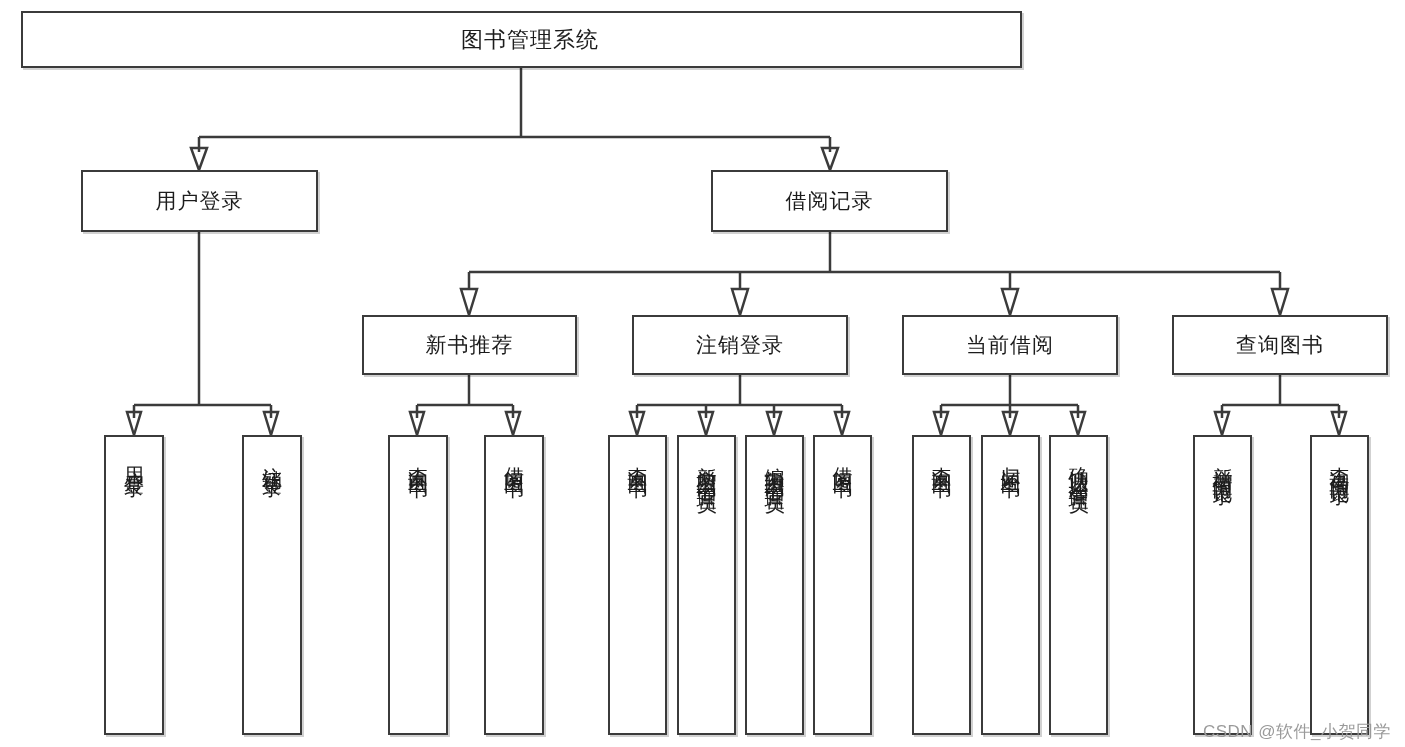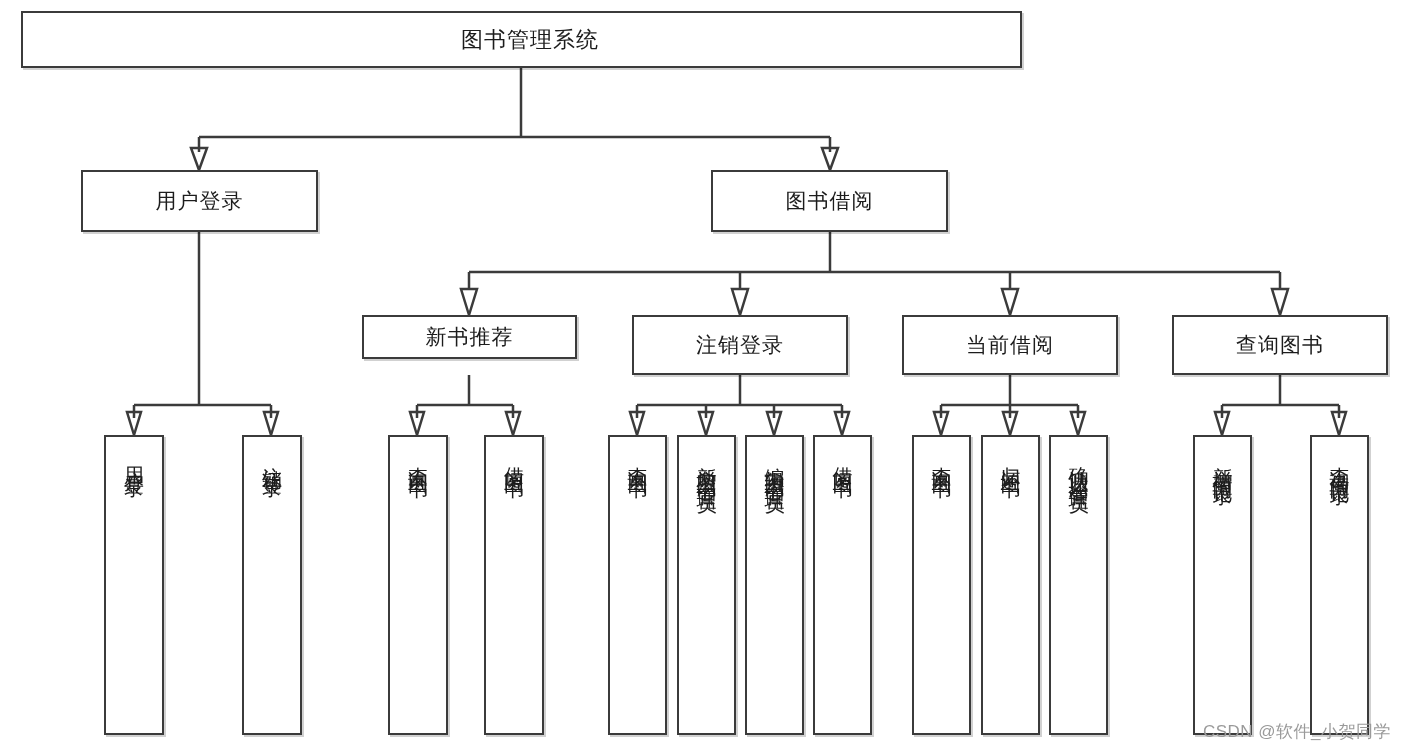--- a/index.html
+++ b/index.html
@@ -143,24 +143,24 @@
   </svg>
 
   <div class="node root" style="left:21px; top:11px; width:1001px; height:57px;">
     <span class="label">图书管理系统</span>
   </div>
 
   <div class="node" style="left:81px; top:170px; width:237px; height:62px;">
     <span class="label">用户登录</span>
   </div>
   <div class="node" style="left:711px; top:170px; width:237px; height:62px;">
-    <span class="label">图书借阅</span>
-  </div>
-
-  <div class="node" style="left:362px; top:315px; width:215px; height:44px;">
+    <span class="label">借阅记录</span>
+  </div>
+
+  <div class="node" style="left:362px; top:315px; width:215px; height:60px;">
     <span class="label">新书推荐</span>
   </div>
   <div class="node" style="left:632px; top:315px; width:216px; height:60px;">
     <span class="label">注销登录</span>
   </div>
   <div class="node" style="left:902px; top:315px; width:216px; height:60px;">
     <span class="label">当前借阅</span>
   </div>
   <div class="node" style="left:1172px; top:315px; width:216px; height:60px;">
     <span class="label">查询图书</span>

